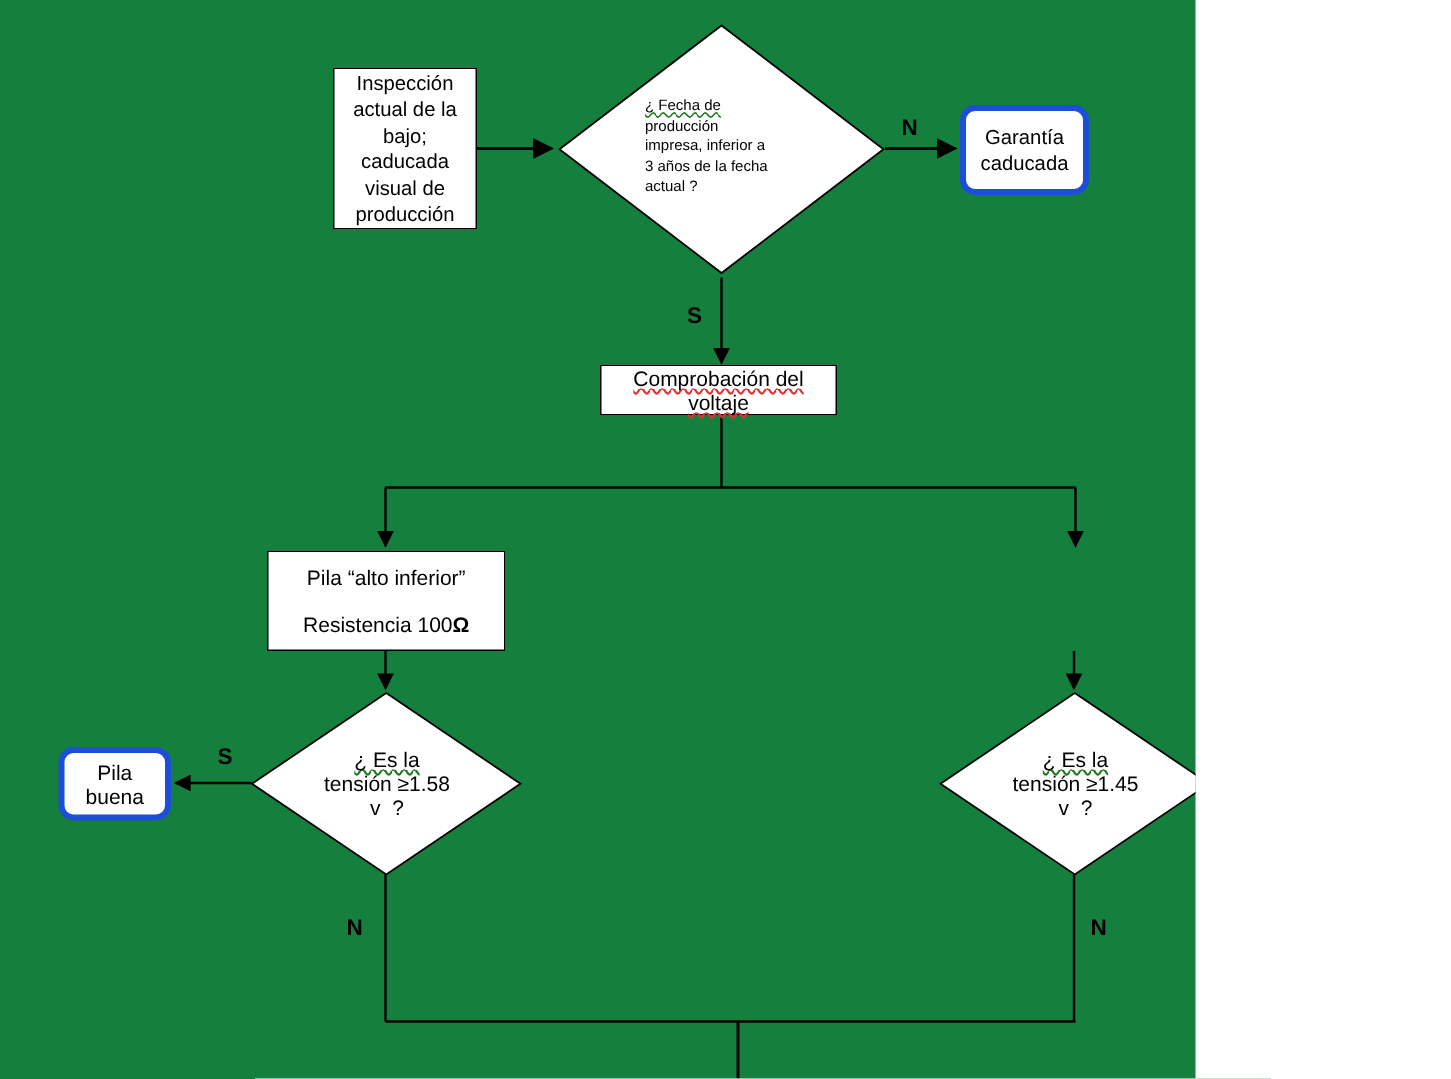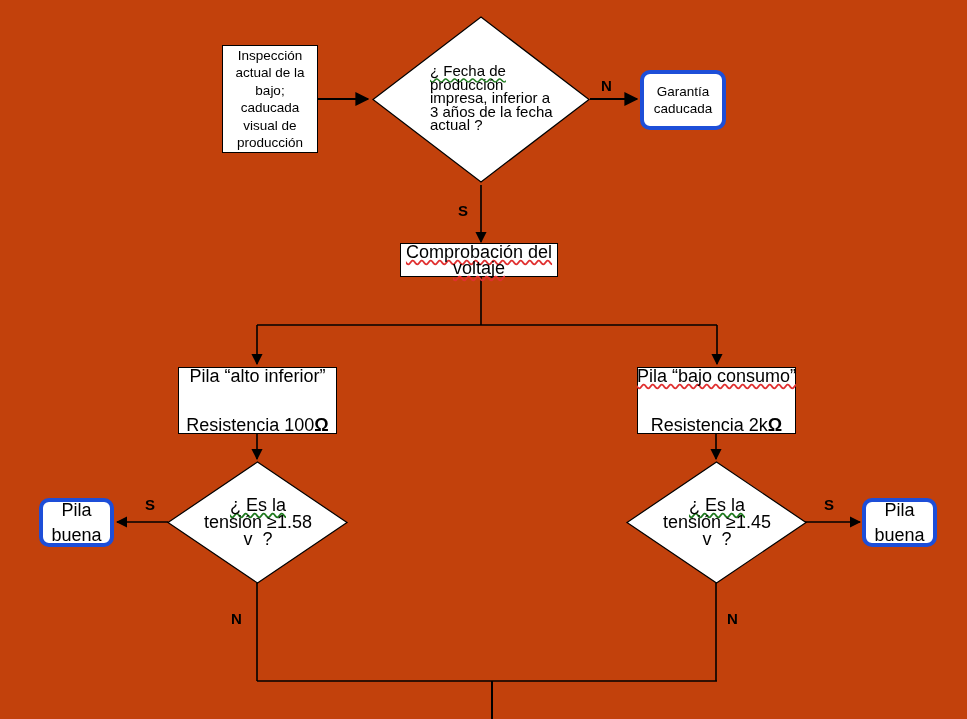--- a/index.html
+++ b/index.html
@@ -7,23 +7,23 @@
     margin: 0;
     padding: 0;
     background: #ffffff;
   }
   body {
     font-family: "Liberation Sans", sans-serif;
     color: #000000;
   }
   #canvas {
     position: relative;
-    width: 967px;
+    width: 797px;
     height: 719px;
-    background: #c2410c;
+    background: #15803d;
     overflow: hidden;
   }
   #wires {
     position: absolute;
     left: 0;
     top: 0;
     width: 967px;
     height: 719px;
     pointer-events: none;
   }
@@ -66,26 +66,25 @@
 
   
   .t-center { text-align: center; }
   .t-left   { text-align: left; }
 
   .label-lg {
     font-size: 13.5px;
     line-height: 17.5px;
   }
   .label-md {
-    font-size: 18px;
+    font-size: 14px;
     line-height: 16px;
-    justify-content: space-between;
   }
   .label-sm {
-    font-size: 15px;
+    font-size: 10px;
     line-height: 13.5px;
   }
   .line { display: block; white-space: pre; }
   .gap  { display: block; height: 15px; }
 
   
   .sq-red {
     text-decoration: underline wavy #e03030;
     text-decoration-skip-ink: none;
     text-underline-offset: 1px;
@@ -176,25 +175,20 @@
     <span class="line sq-red">Comprobación del</span>
     <span class="line sq-red">voltaje</span>
   </div>
 
   <div class="node rect label-md t-center" style="left:178px; top:367px; width:159px; height:67px;">
     <span class="line">Pila “alto inferior”</span>
     <span class="gap"></span>
     <span class="line"><span>Resistencia 100</span><span class="omega">Ω</span></span>
   </div>
 
-  <div class="node rect label-md t-center" style="left:637px; top:367px; width:159px; height:67px;">
-    <span class="line sq-red">Pila “bajo consumo”</span>
-    <span class="gap"></span>
-    <span class="line"><span>Resistencia 2k</span><span class="omega">Ω</span></span>
-  </div>
 
   <div class="diamond-box" style="left:167px; top:461px; width:181px; height:123px;">
     <svg width="181" height="123" viewBox="0 0 181 123">
       <polygon points="90.5,1 180,61.5 90.5,122 1,61.5" fill="#ffffff" stroke="#000000" stroke-width="1.2"></polygon>
     </svg>
   </div>
   <div class="diamond-text label-md t-center" style="left:197px; top:497px; width:122px; height:50px;">
     <span class="line sq-green">¿ Es la</span>
     <span class="line">tensión ≥1.58</span>
     <span class="line">v  ?</span>

